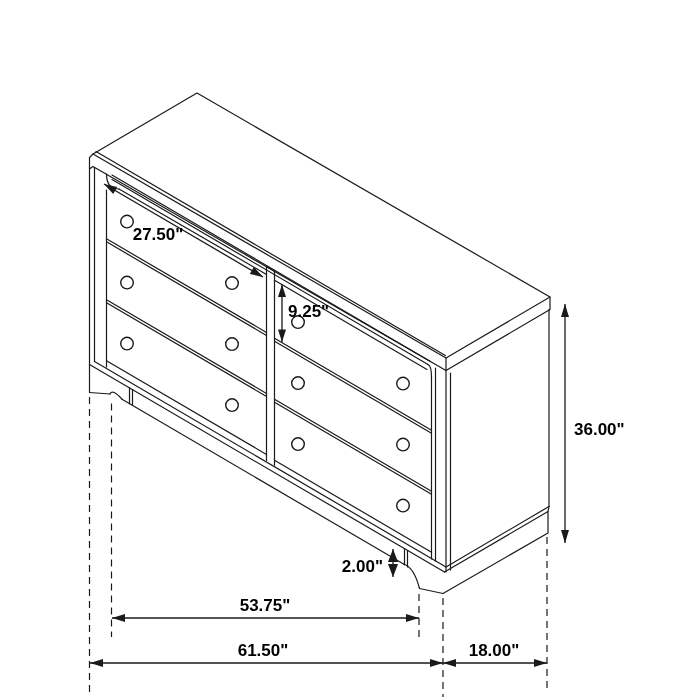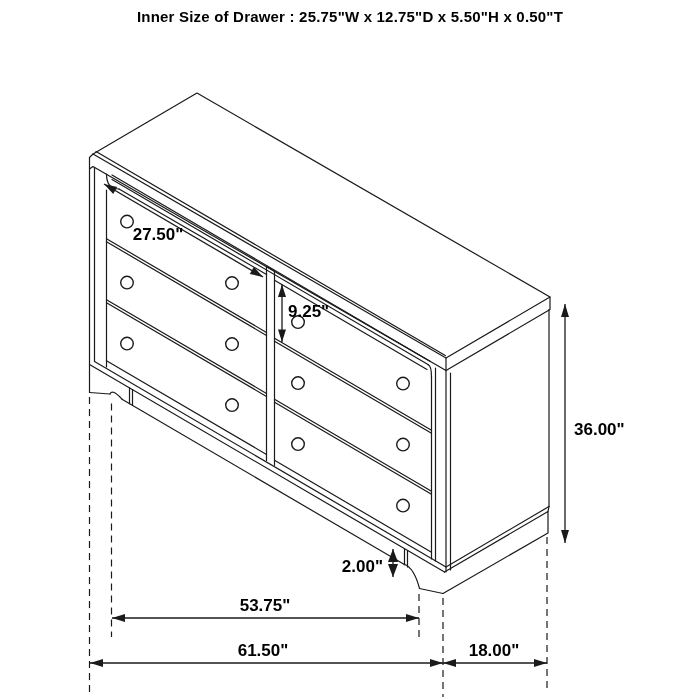--- a/index.html
+++ b/index.html
@@ -14,21 +14,20 @@
   .dash{stroke:#1a1a1a;stroke-width:1.2;fill:none;stroke-dasharray:7 5;}
   .dim{stroke:#1a1a1a;stroke-width:1.3;fill:none;}
   .ah{fill:#1a1a1a;stroke:none;}
   .knob{fill:#fff;stroke:#1a1a1a;stroke-width:1.4;}
   .dimtext{font-family:"Liberation Sans",sans-serif;font-weight:700;font-size:17px;fill:#000;}
 </style>
 </head>
 <body>
 
 <div class="stage">
-  <div class="title">Inner Size of Drawer : 25.75"W x 12.75"D x 5.50"H x 0.50"T</div>
 
   <svg width="700" height="700" viewBox="0 0 700 700">
 
     <g class="ln">
       <path d="M93,154 L197,93 L550,297 L446,358 Z"></path>
       <path d="M96,151.6 L445.3,355.6"></path>
       <path d="M89.5,157.5 L93,154"></path>
       <path d="M89.5,157.5 L89.5,169 L93,166.5 L446,370.5 L446,358"></path>
       <path d="M446,370.5 L550,309.5 L550,297"></path>
     </g>

